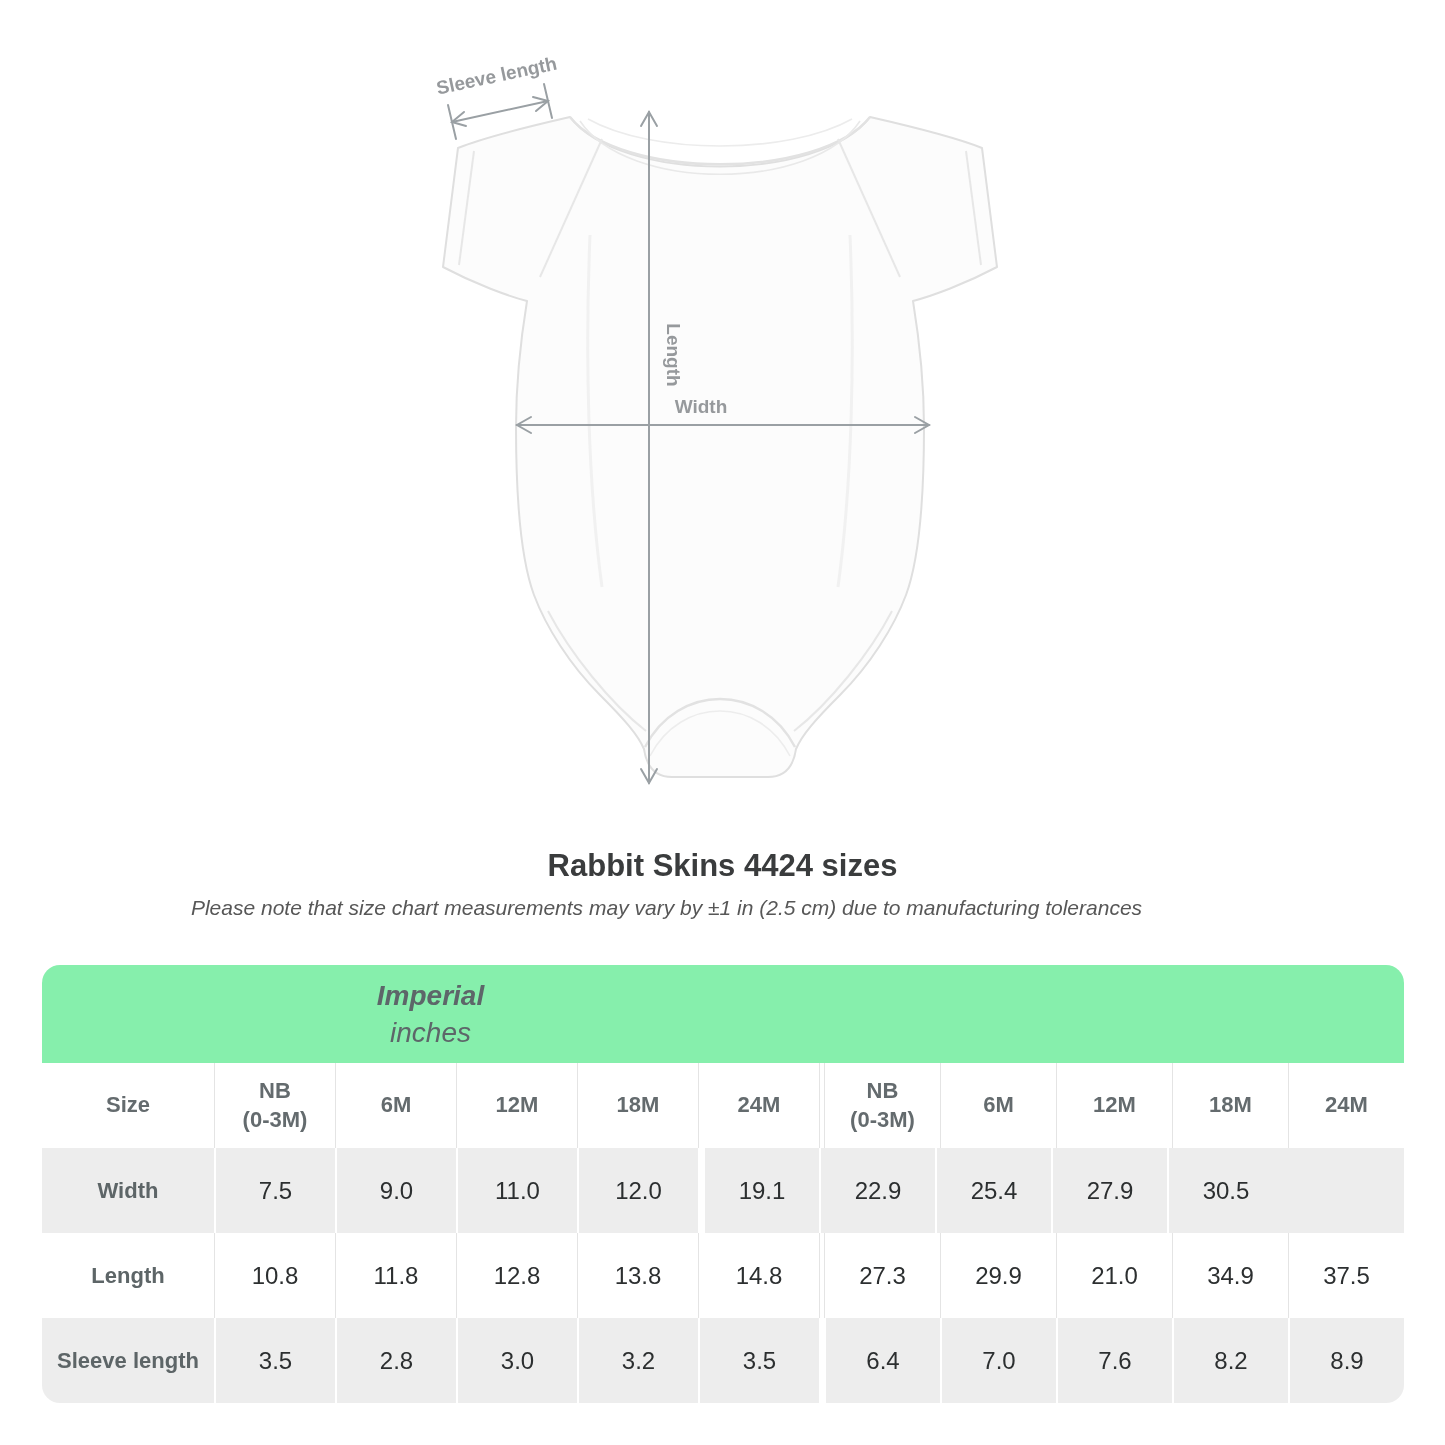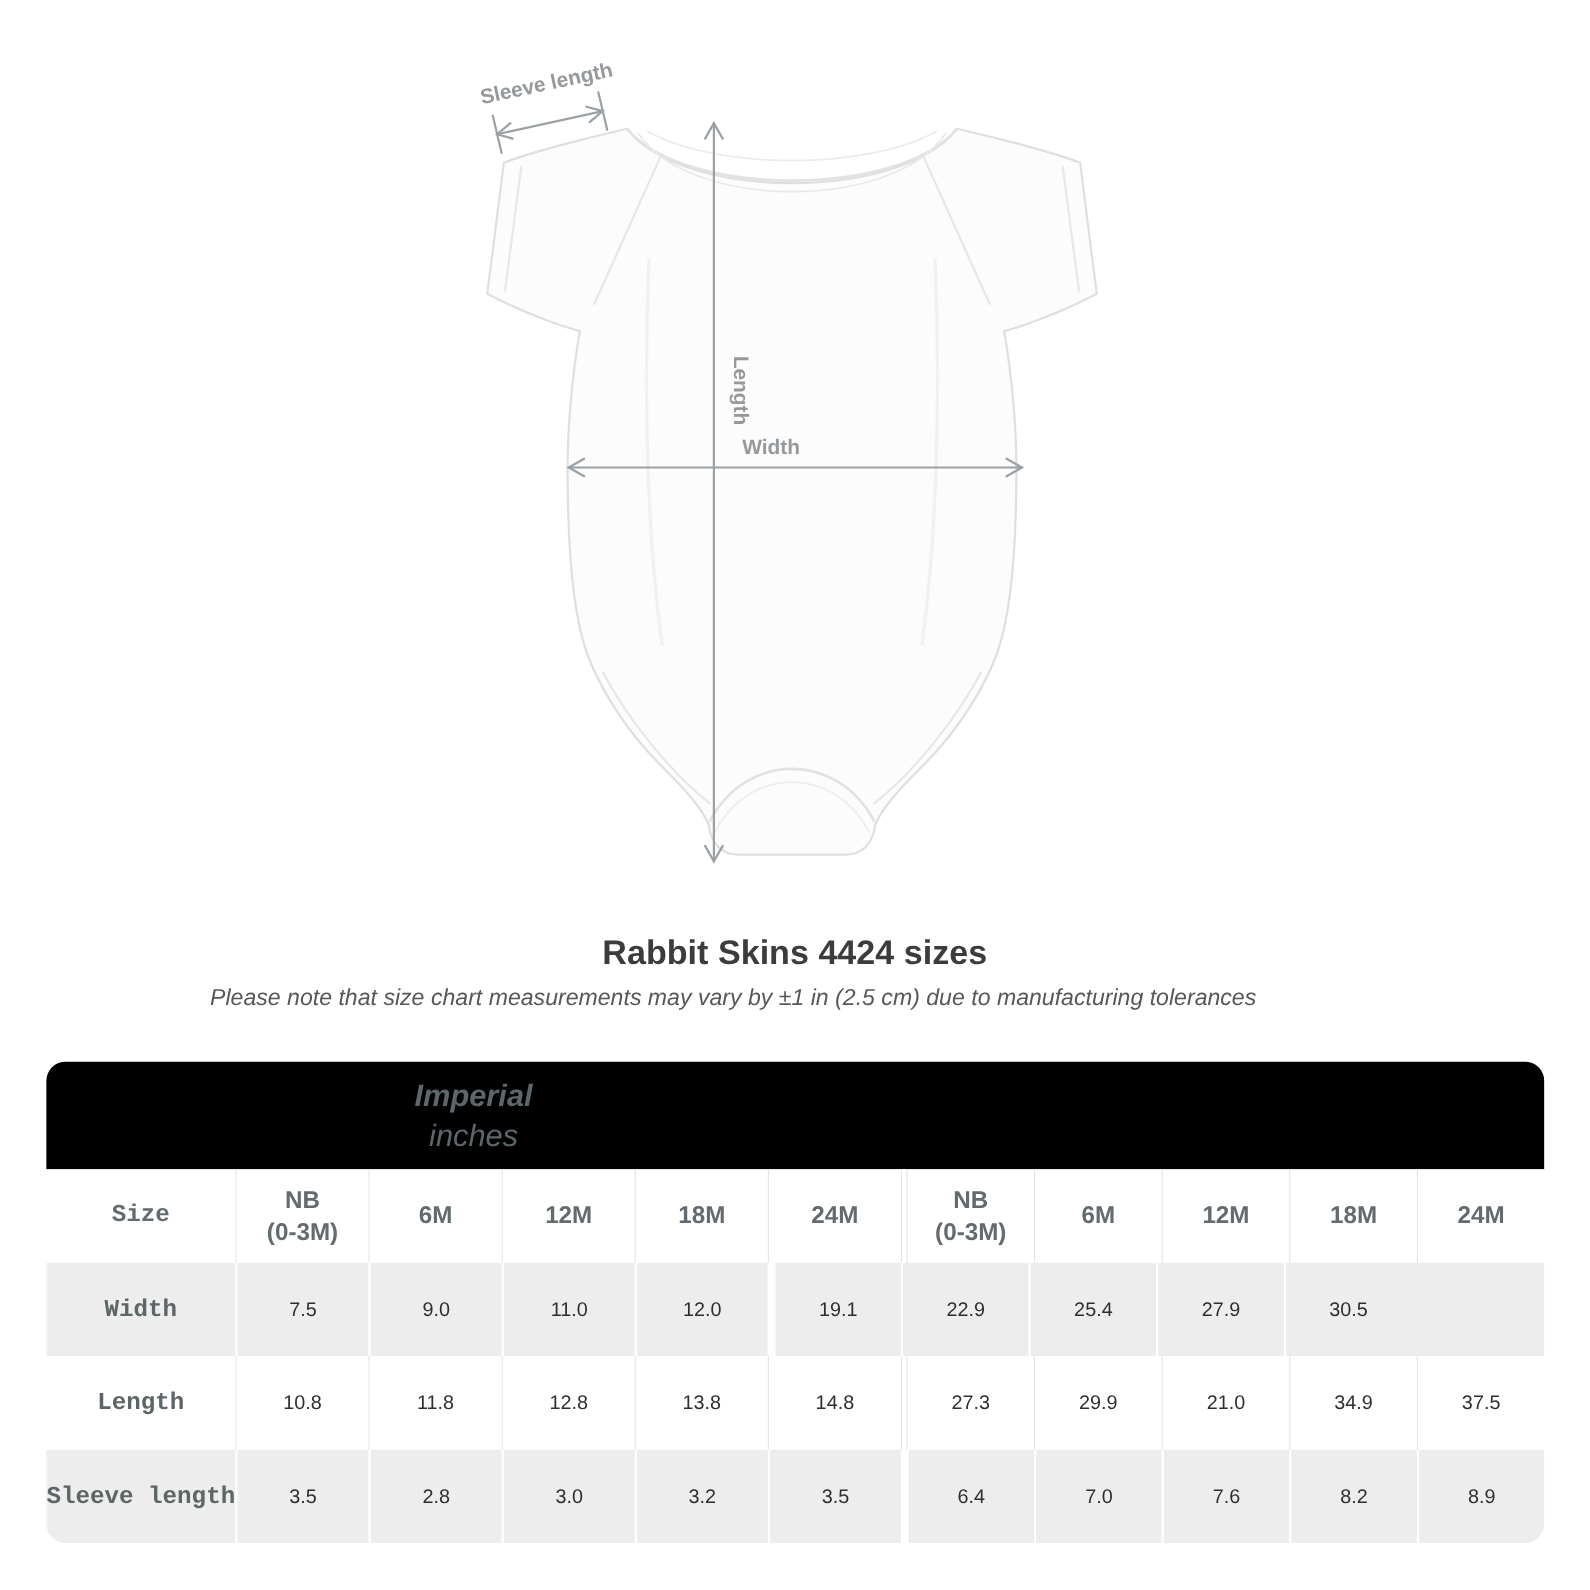--- a/index.html
+++ b/index.html
@@ -46,21 +46,21 @@
   .size-table {
     position: absolute;
     left: 42px; top: 965px;
     width: 1362px;
     border-radius: 18px;
     overflow: hidden;
   }
   .band {
     display: flex;
     height: 98px;
-    background: #000000;
+    background: #86efac;
   }
   .band-half {
     display: flex; flex-direction: column;
     align-items: center; justify-content: center;
     gap: 5px;
   }
   .band-half.imp-half { flex: 0 0 777px; }
   .band-half.met-half { flex: 1; }
   .unit-name {
     font-size: 28px; font-weight: bold; font-style: italic;
@@ -73,40 +73,40 @@
 
   .t-row { display: flex; height: 85px; }
   .row-white { background: #ffffff; }
   .row-gray  { background: #ededed; }
 
   .cell {
     display: flex; align-items: center; justify-content: center;
     box-sizing: border-box;
     text-align: center;
   }
-  .label-cell { flex: 0 0 172px; font-family: Liberation Mono, monospace; }
+  .label-cell { flex: 0 0 172px; }
   .imp-cell   { flex: 0 0 121px; }
   .met-cell   { flex: 0 0 116px; }
   .divider    { flex: 0 0 5px; background: #ffffff; box-sizing: border-box; }
 
   .row-white > *:not(:first-child) { border-left: 1px solid #e4e4e4; }
   .row-gray  > *:not(:first-child) { border-left: 2px solid #ffffff; }
 
   .col-head {
     font-size: 22px; font-weight: bold;
     color: #646b6e;
     white-space: pre-line;
     line-height: 1.3;
   }
   .row-label {
     font-size: 22px; font-weight: bold;
     color: #5d6567;
   }
   .val {
-    font-size: 18px;
+    font-size: 24px;
     color: #2c2f30;
   }
 </style>
 </head>
 <body>
 
 <div class="diagram-wrap">
   <svg width="600" height="748" viewBox="0 0 600 748" xmlns="http://www.w3.org/2000/svg">
 
     <g>

